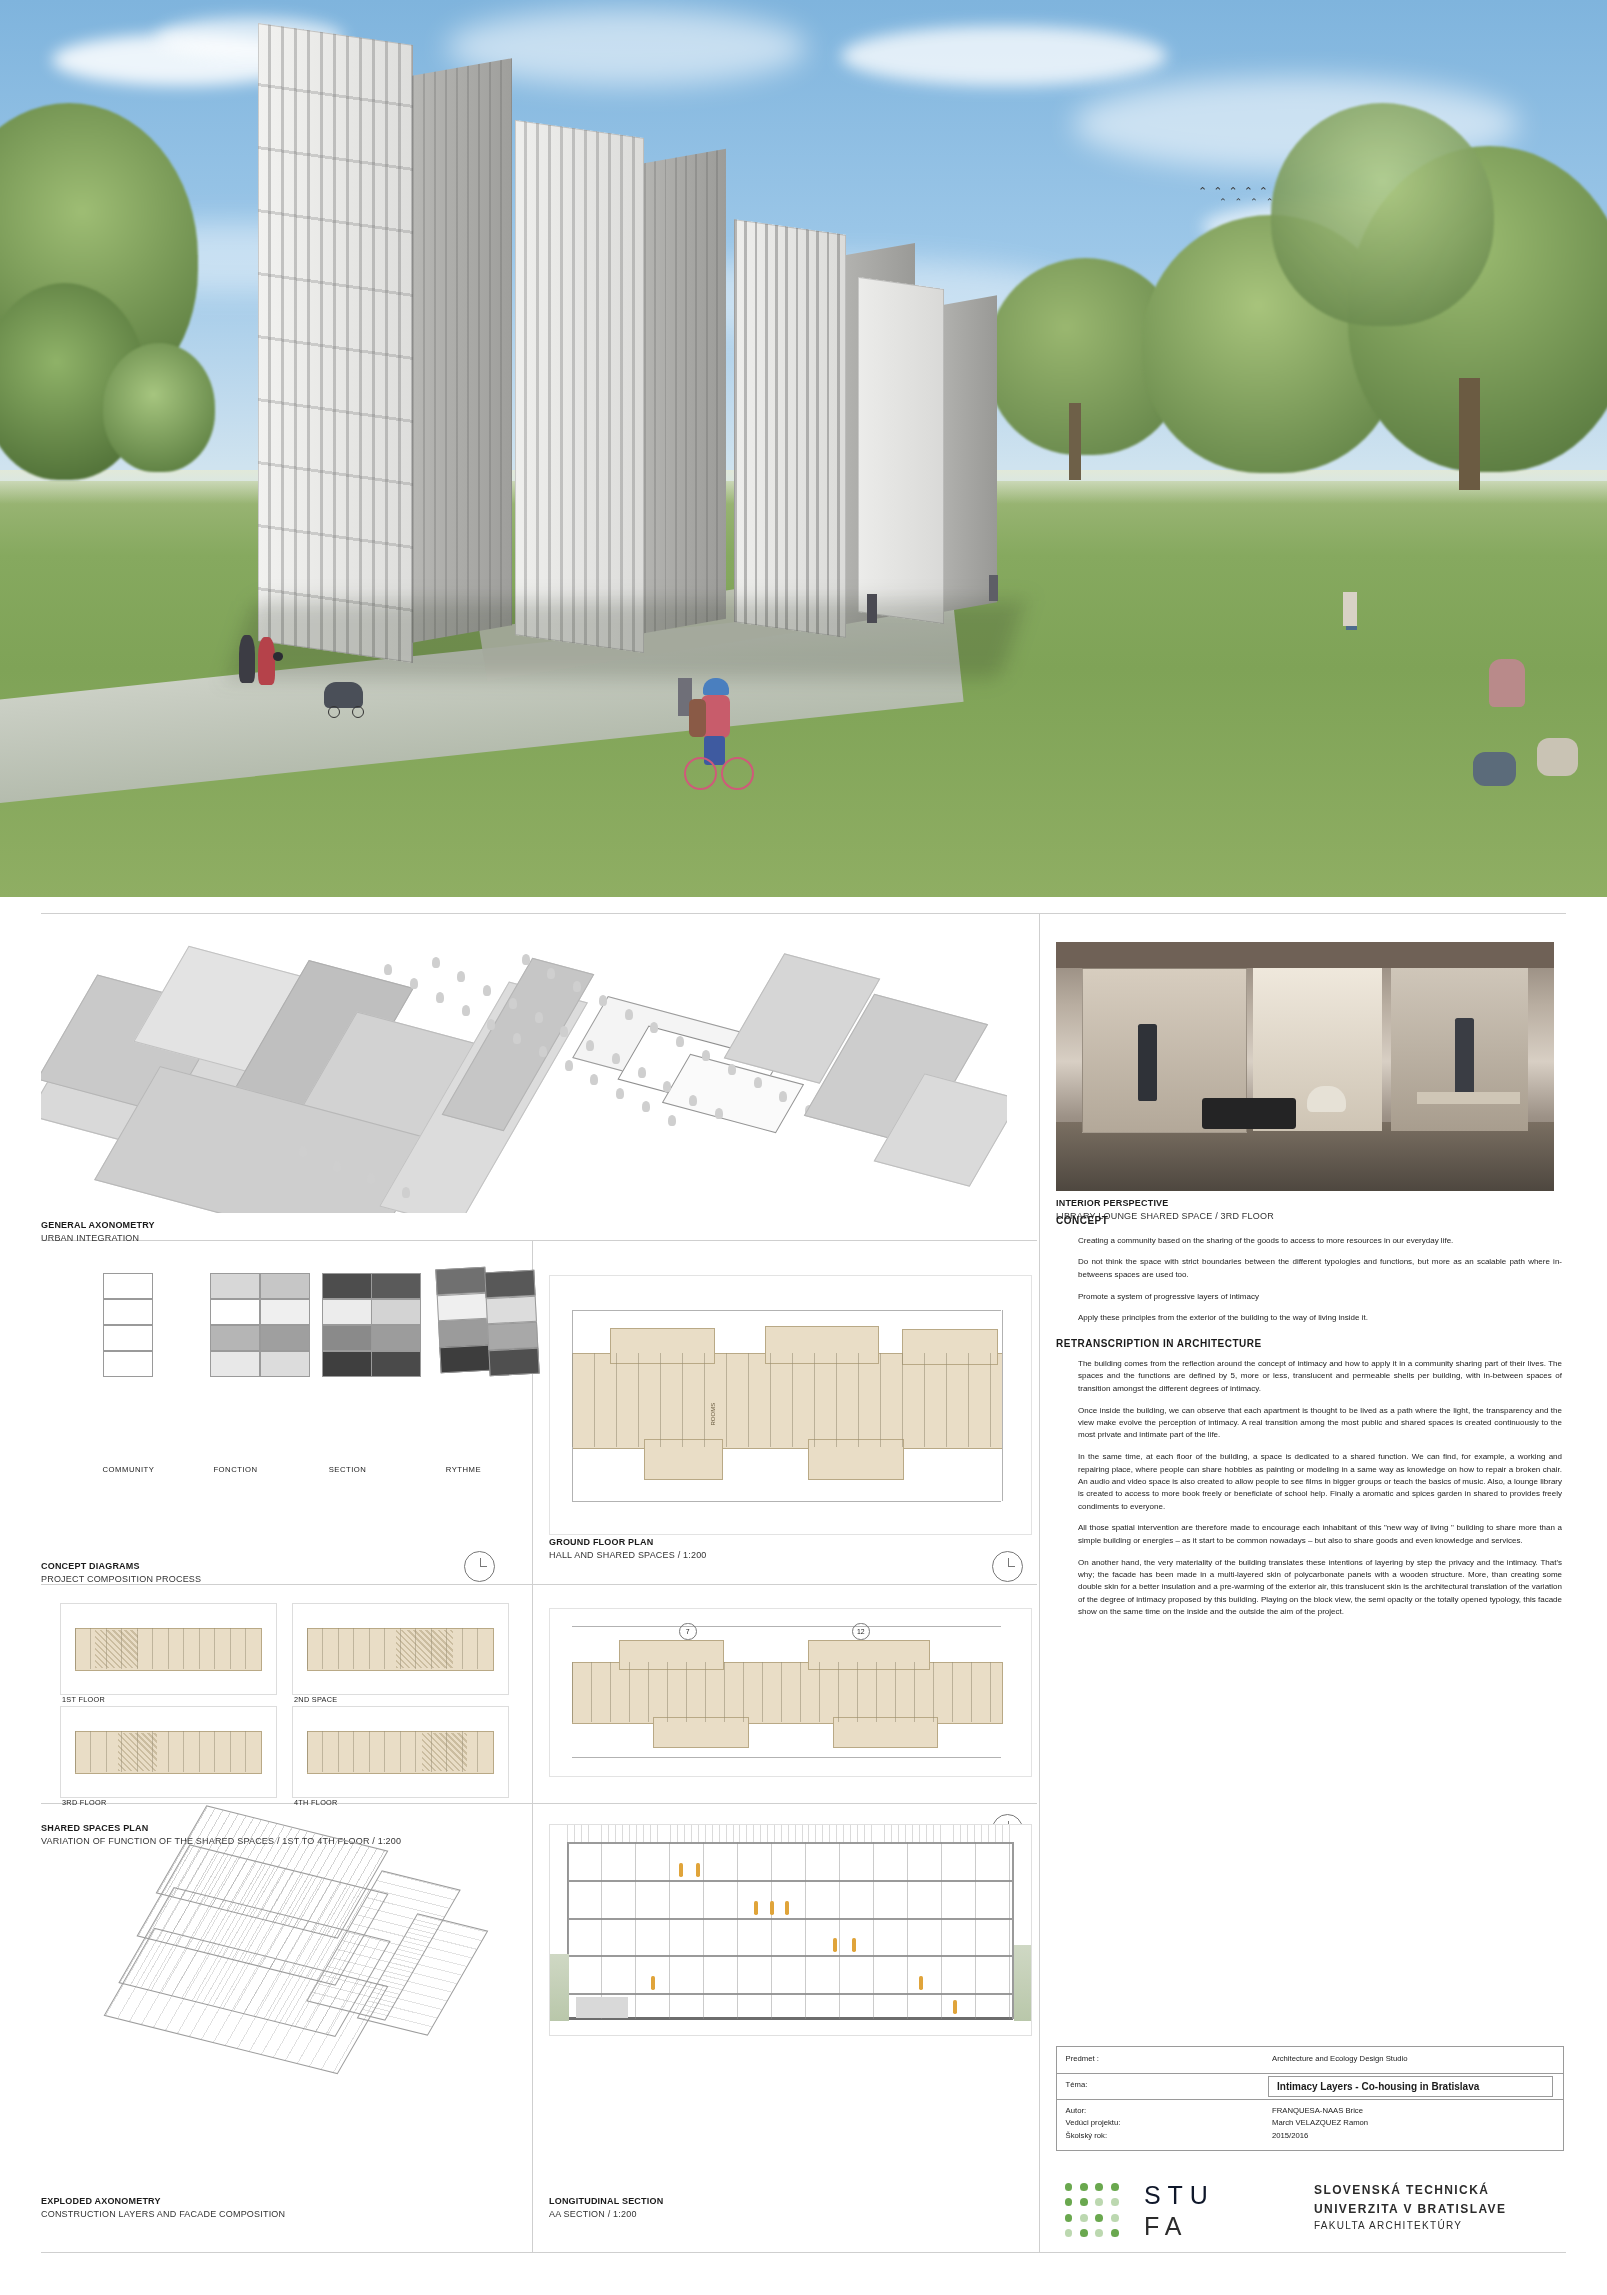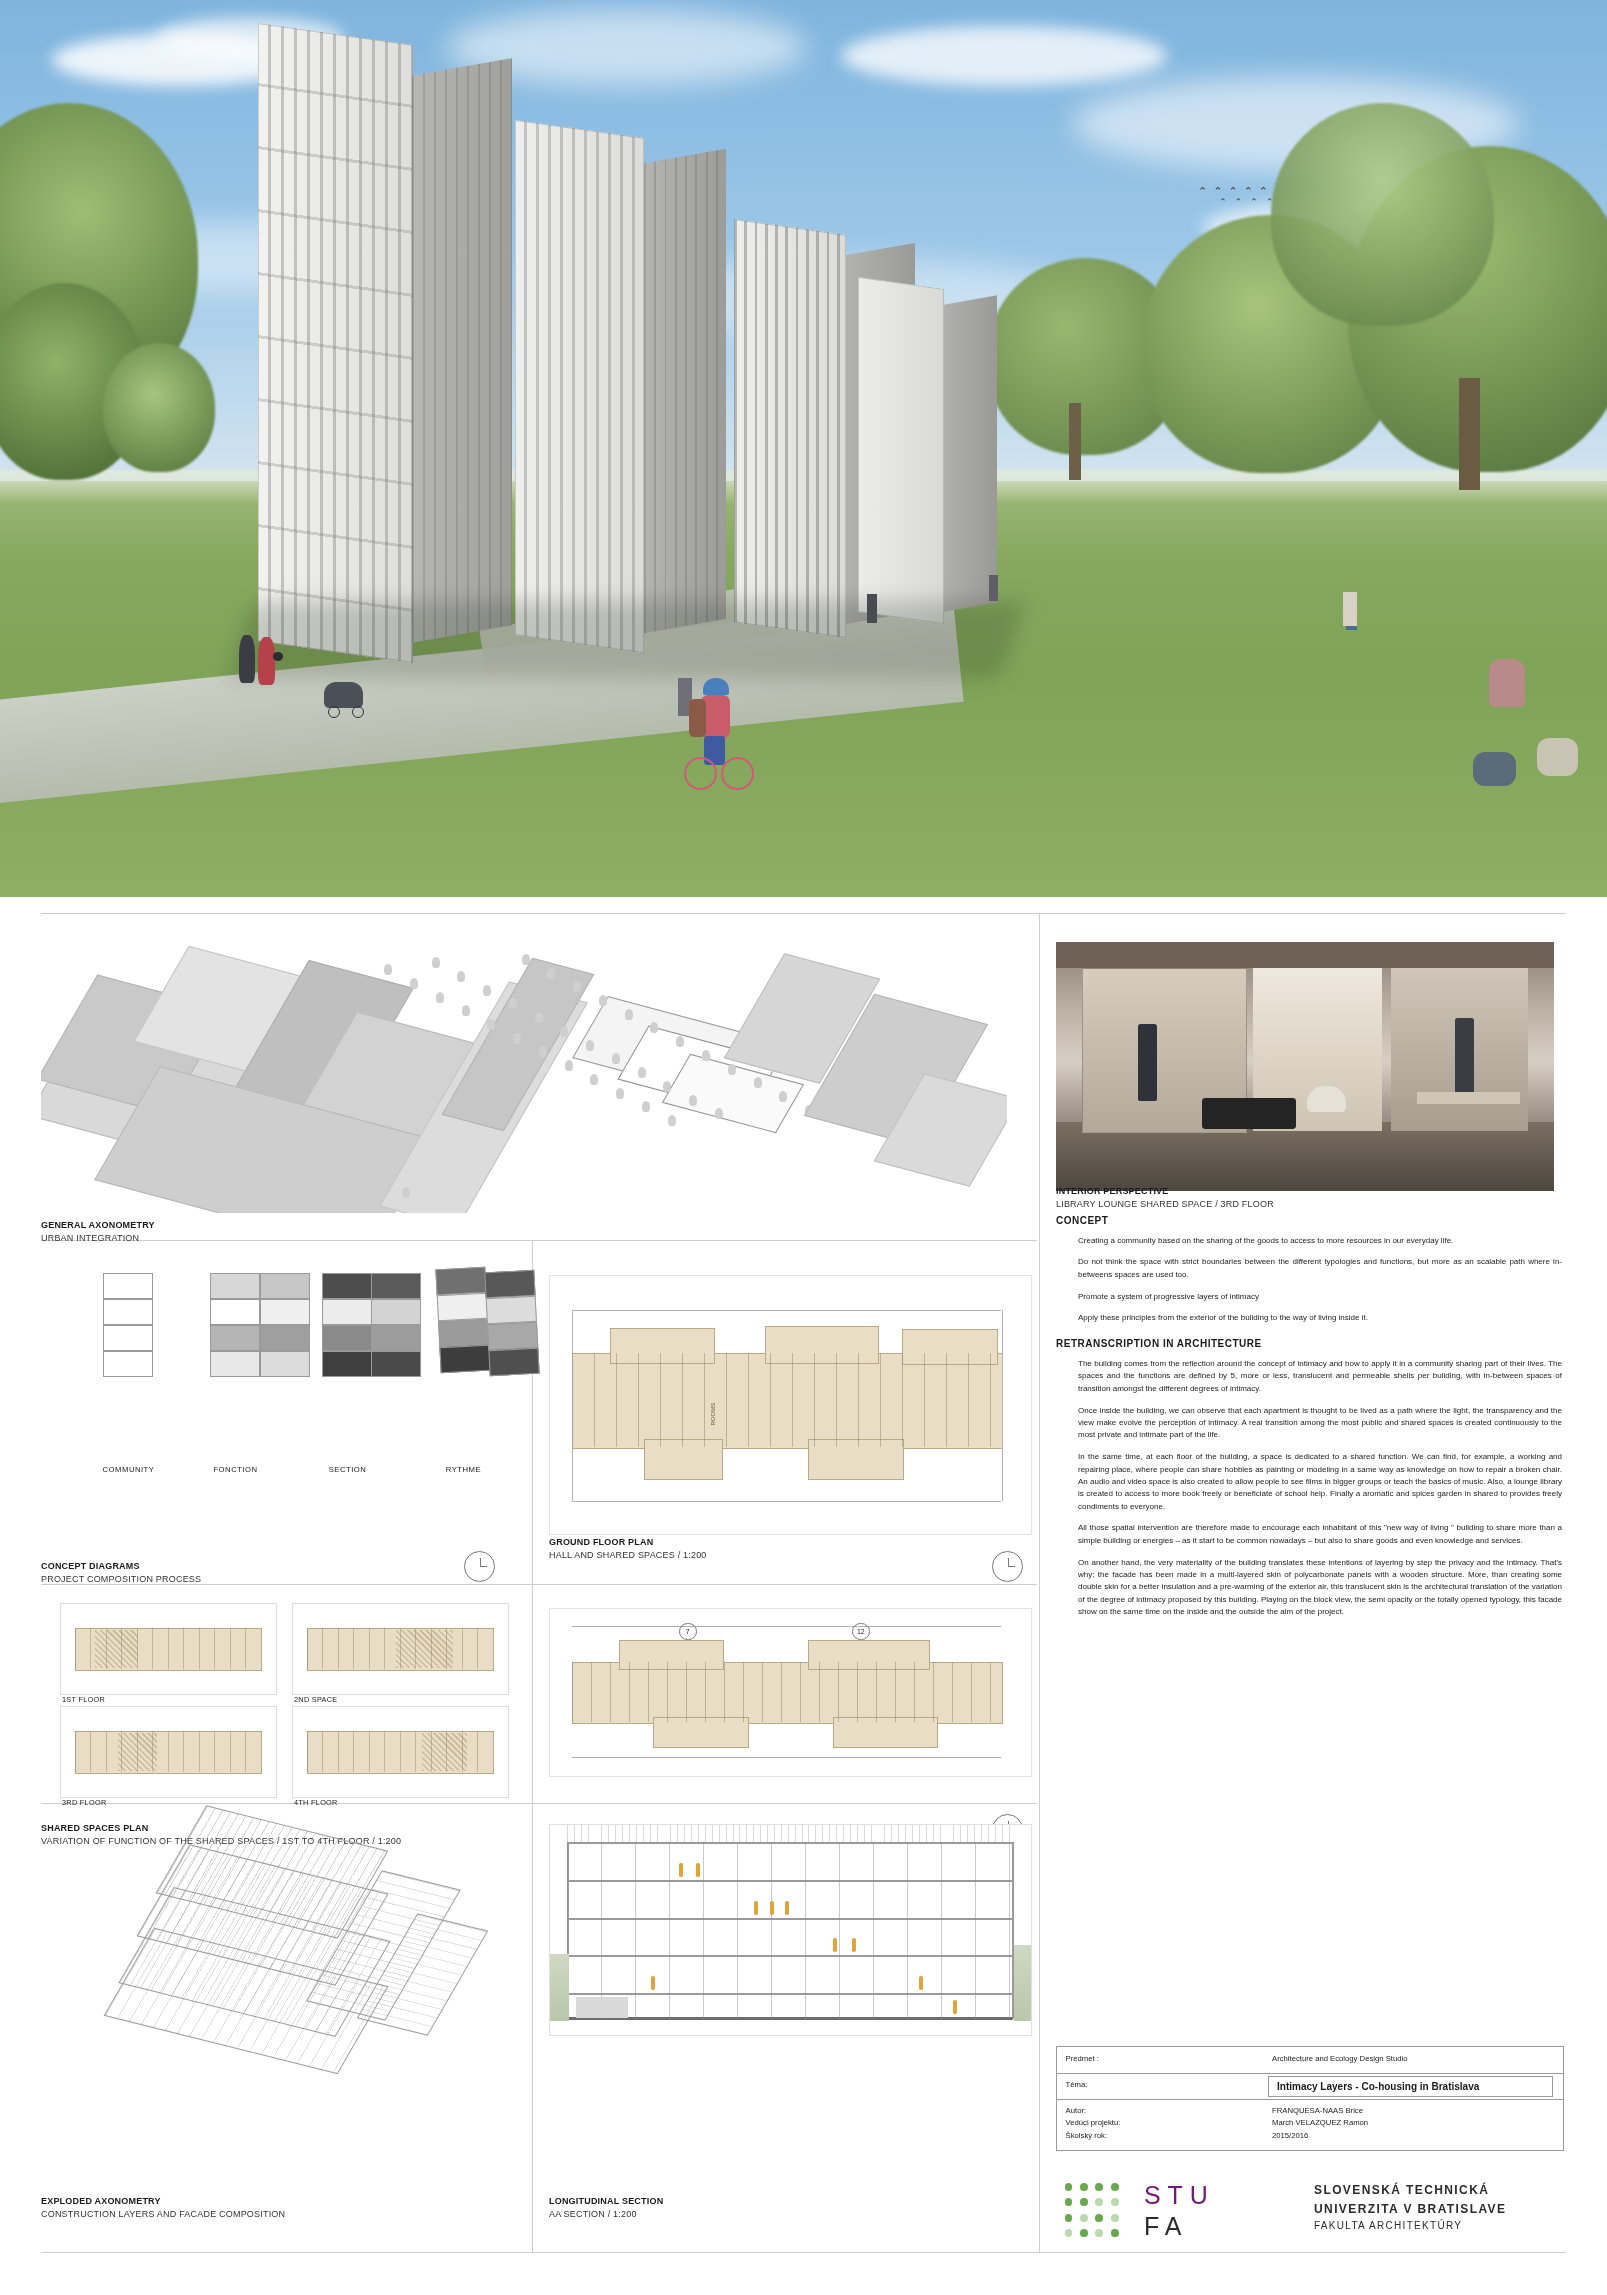--- a/index.html
+++ b/index.html
@@ -80,21 +80,21 @@
   #titleblock{position:absolute;left:1056px;top:1149px;width:506px;height:103px;border:0.9px solid #9a9a9a;}
   .tbRow{position:absolute;left:0;width:506px;height:26px;border-bottom:0.9px solid #9a9a9a;}
   .tbL{position:absolute;left:8.6px;top:6.9px;font-size:7.7px;}
   .tbR{position:absolute;left:215px;top:6.9px;font-size:7.7px;}
   .tbBox{position:absolute;left:211px;top:3.4px;width:283px;height:19px;border:0.9px solid #9a9a9a;}
   .tbBoxTxt{position:absolute;left:220px;top:7.7px;font-size:10px;font-weight:700;}
 
   
   #logo{position:absolute;left:1056px;top:1279px;width:515px;height:82px;}
   .dot{position:absolute;width:7.7px;height:7.7px;background:#6aa84f;border-radius:50%;}
-  .stu{position:absolute;left:88px;top:5.2px;font-size:25px;letter-spacing:6.9px;color:#701a75;font-weight:400;}
+  .stu{position:absolute;left:88px;top:5.2px;font-size:25px;letter-spacing:6.9px;color:#0f172a;font-weight:400;}
   .fa{position:absolute;left:88px;top:36px;font-size:25px;letter-spacing:6.9px;color:#2b2b2b;font-weight:400;}
   .uni{position:absolute;left:258px;top:5.2px;font-size:12px;letter-spacing:1.4px;line-height:1.55;color:#2b2b2b;font-weight:700;}
   .uni .small{font-size:10px;letter-spacing:1.3px;font-weight:400;}
 </style>
 </head>
 <body>
 
 <div id="sheet">
 
   <div id="hero">
@@ -263,21 +263,21 @@
       <div style="position:absolute;left:0;top:180px;width:498px;height:69px;background:linear-gradient(180deg,#7a6f62,#4e473f);"></div>
       <div style="position:absolute;left:26px;top:26px;width:163px;height:163px;background:linear-gradient(180deg,#d7cdbf,#b3a899);border:0.9px solid rgba(90,80,70,.4);"></div>
       <div style="position:absolute;left:197px;top:26px;width:129px;height:163px;background:linear-gradient(180deg,#efe8dc,#cec4b4);"></div>
       <div style="position:absolute;left:335px;top:26px;width:137px;height:163px;background:linear-gradient(180deg,#cfc6b9,#a89d8e);"></div>
       <div style="position:absolute;left:82px;top:82px;width:19px;height:77px;background:#2f3238;border-radius:2.6px;"></div>
       <div style="position:absolute;left:399px;top:76px;width:19px;height:79px;background:#3a3d44;border-radius:2.6px;"></div>
       <div style="position:absolute;left:146px;top:156px;width:94px;height:31px;background:#242425;border-radius:3.4px;"></div>
       <div style="position:absolute;left:251px;top:144px;width:39px;height:26px;background:#e6e1d6;border-radius:17px 17px 5.2px 5.2px;"></div>
       <div style="position:absolute;left:361px;top:150px;width:103px;height:12px;background:#cfc6b6;"></div>
     </div>
-    <div class="cap" style="left:1056px;top:288px;width:446px;">
+    <div class="cap" style="left:1056px;top:300px;width:446px;">
       <b>INTERIOR PERSPECTIVE</b>
       <span>LIBRARY LOUNGE SHARED SPACE / 3RD FLOOR</span>
     </div>
 
     <div id="concept">
 
       <div class="cdCol" style="left:26px;top:6.9px;">
         <div class="cdCell" style="background:#fff;"></div>
         <div class="cdCell" style="background:#fff;"></div>
         <div class="cdCell" style="background:#fff;"></div>

